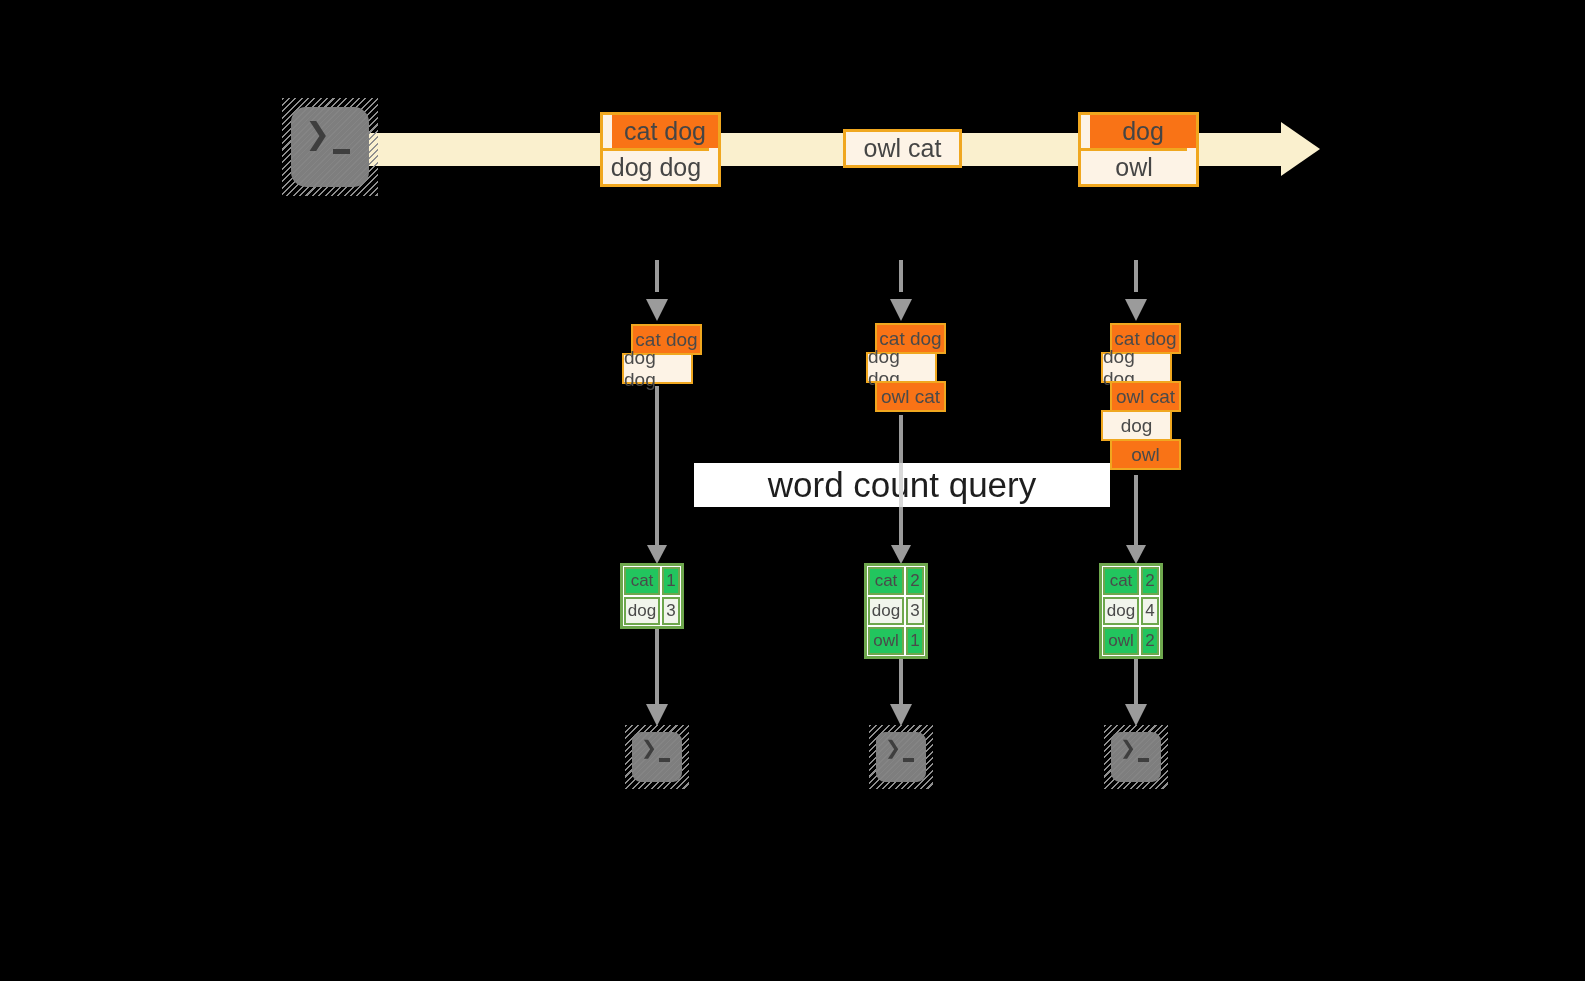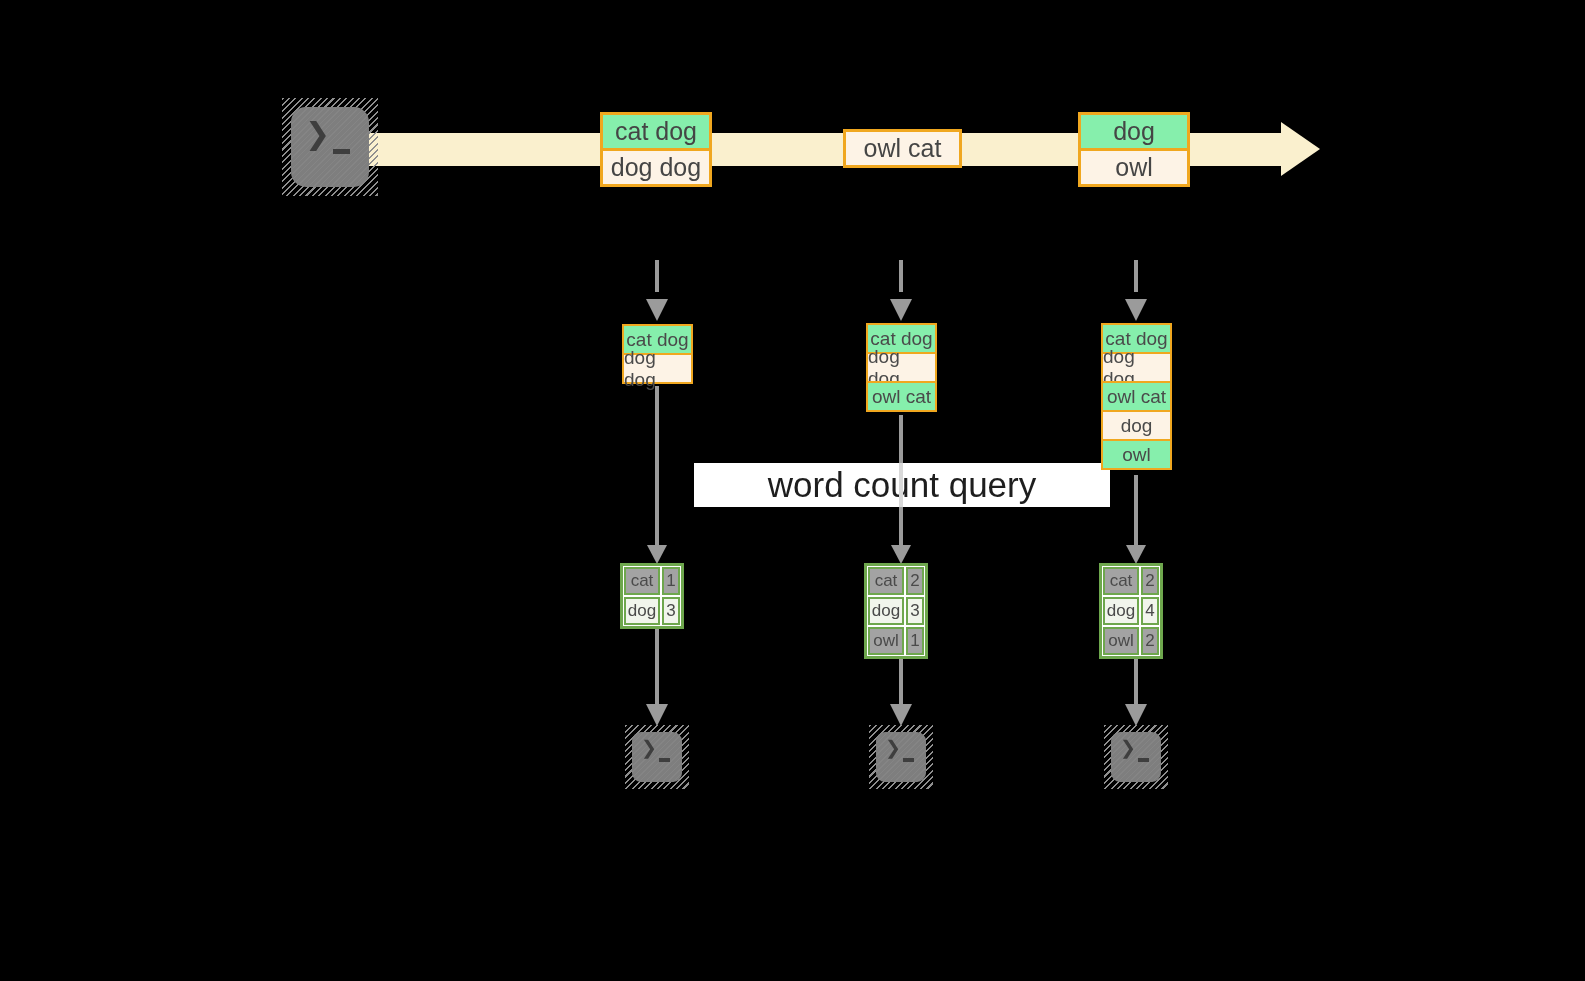--- a/index.html
+++ b/index.html
@@ -13,21 +13,21 @@
   .band-head{left:1281px;top:122px;width:0;height:0;
              border-top:27px solid transparent;border-bottom:27px solid transparent;
              border-left:39px solid #faf0ce;}
 
   
   .stream-box{border:3px solid #f0a71f;background:#fdf3e6;}
   .stream-cell{width:106px;height:33px;display:flex;align-items:center;justify-content:center;
                font-size:25px;color:#454545;}
   .stream-cell + .stream-cell{border-top:3px solid #f0a71f;}
   .single .stream-cell{width:113px;}
-  .peach{background:#86efac;}
+  .peach{background:#f97316;margin-left:9px;}
   .cream{background:#fdf3e6;}
 
   
   .term{background:repeating-linear-gradient(135deg,#8f8f8f 0px,#8f8f8f 1.5px,transparent 1.5px,transparent 4.5px);}
   .term-inner{position:absolute;background:#7e7e7e;border-radius:12px;
               background-image:repeating-linear-gradient(135deg,rgba(255,255,255,0.05) 0px,rgba(255,255,255,0.05) 1px,transparent 1px,transparent 4px);}
   .term-glyph{position:absolute;color:#3e3e3e;font-weight:bold;}
   .term-underscore{position:absolute;background:#3e3e3e;}
   .src-term{left:282px;top:98px;width:96px;height:98px;}
   .src-term .term-inner{left:9px;top:9px;width:78px;height:80px;border-radius:15px;}
@@ -48,21 +48,21 @@
   .stack{display:flex;flex-direction:column;}
   .stack-cell{width:67px;height:27px;border:2px solid #f0a71f;display:flex;align-items:center;
               justify-content:center;font-size:19px;color:#4a4a4a;}
   .stack-cell + .stack-cell{margin-top:-2px;}
 
   
   .rtable{display:grid;grid-template-columns:36px 18px;gap:2px;padding:1px;background:#ffffff;
           border:3px solid #6ea74d;}
   .rcell{border:2px solid #6ea74d;height:24px;display:flex;align-items:center;justify-content:center;
          font-size:17px;color:#4a4a4a;}
-  .rowdark{background:#a3a3a3;}
+  .rowdark{background:#22c55e;}
   .rowlight{background:#f1f5ec;}
 
   
   .query-label{left:694px;top:463px;width:416px;height:44px;background:#ffffff;
                display:flex;align-items:center;justify-content:center;
                font-size:35px;font-weight:300;color:#1e1e1e;}
   .faint-line{left:899px;top:463px;width:4px;height:44px;background:#d9d9d9;}
 </style>
 </head>
 <body>

